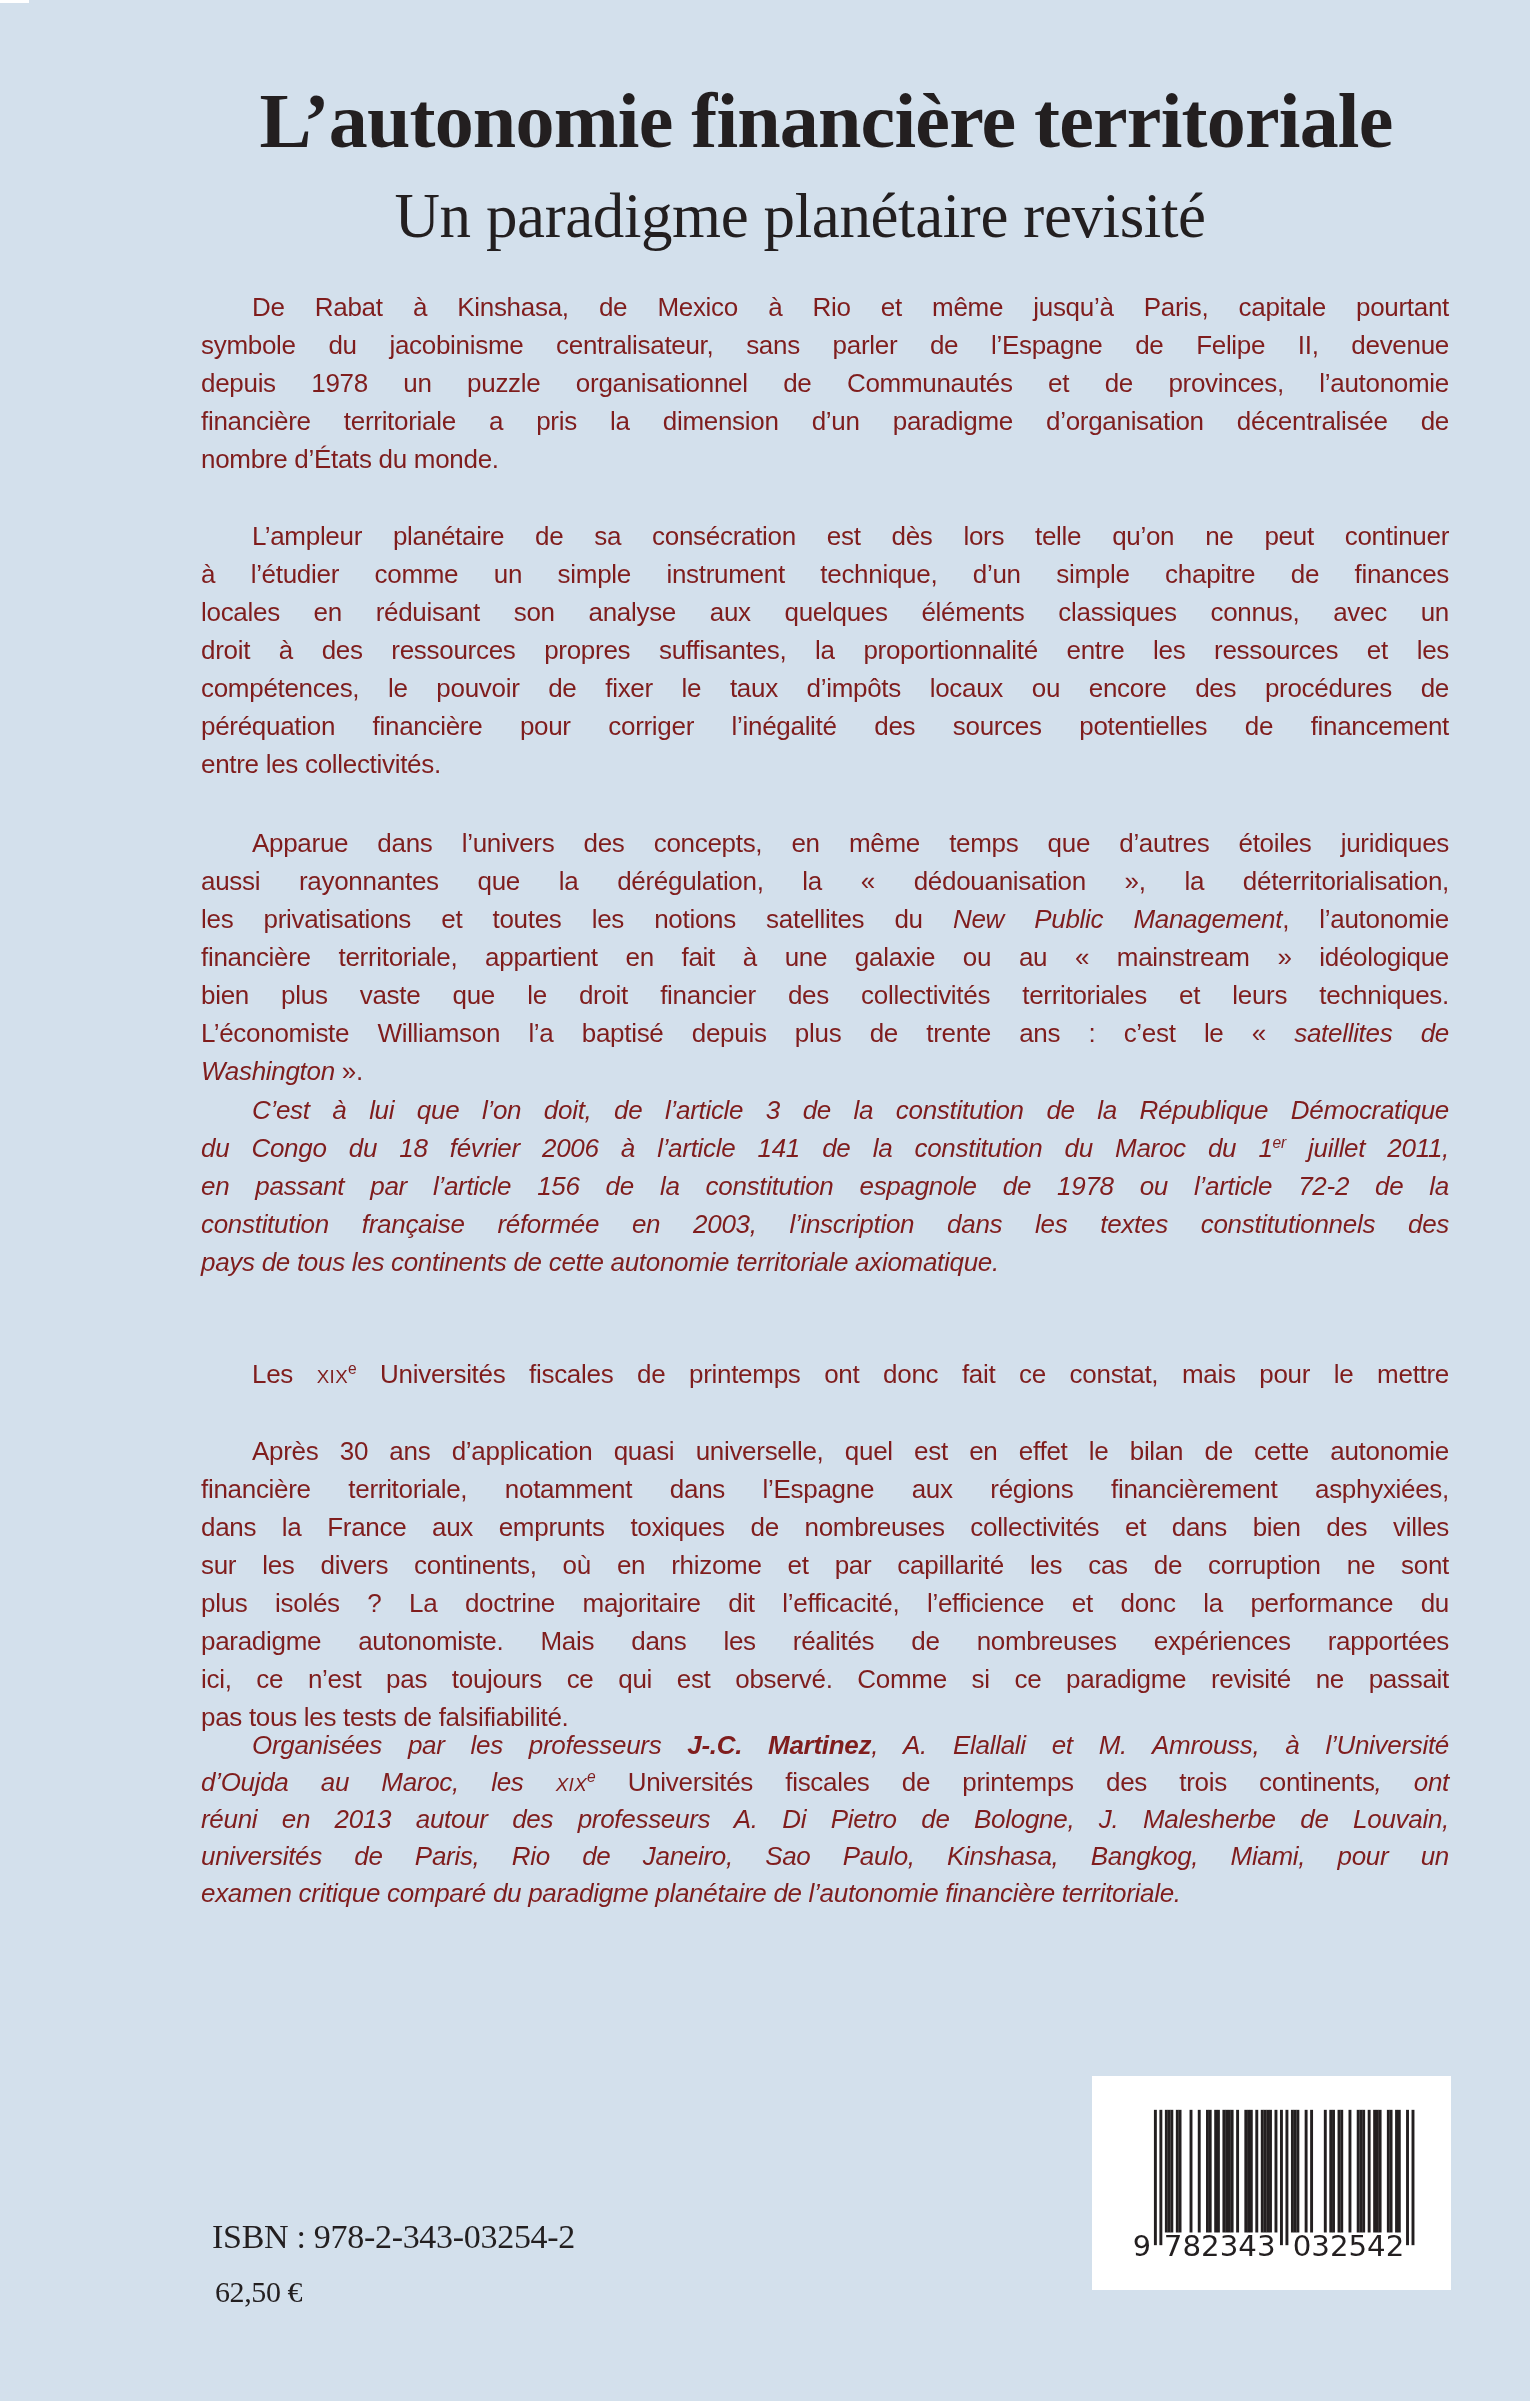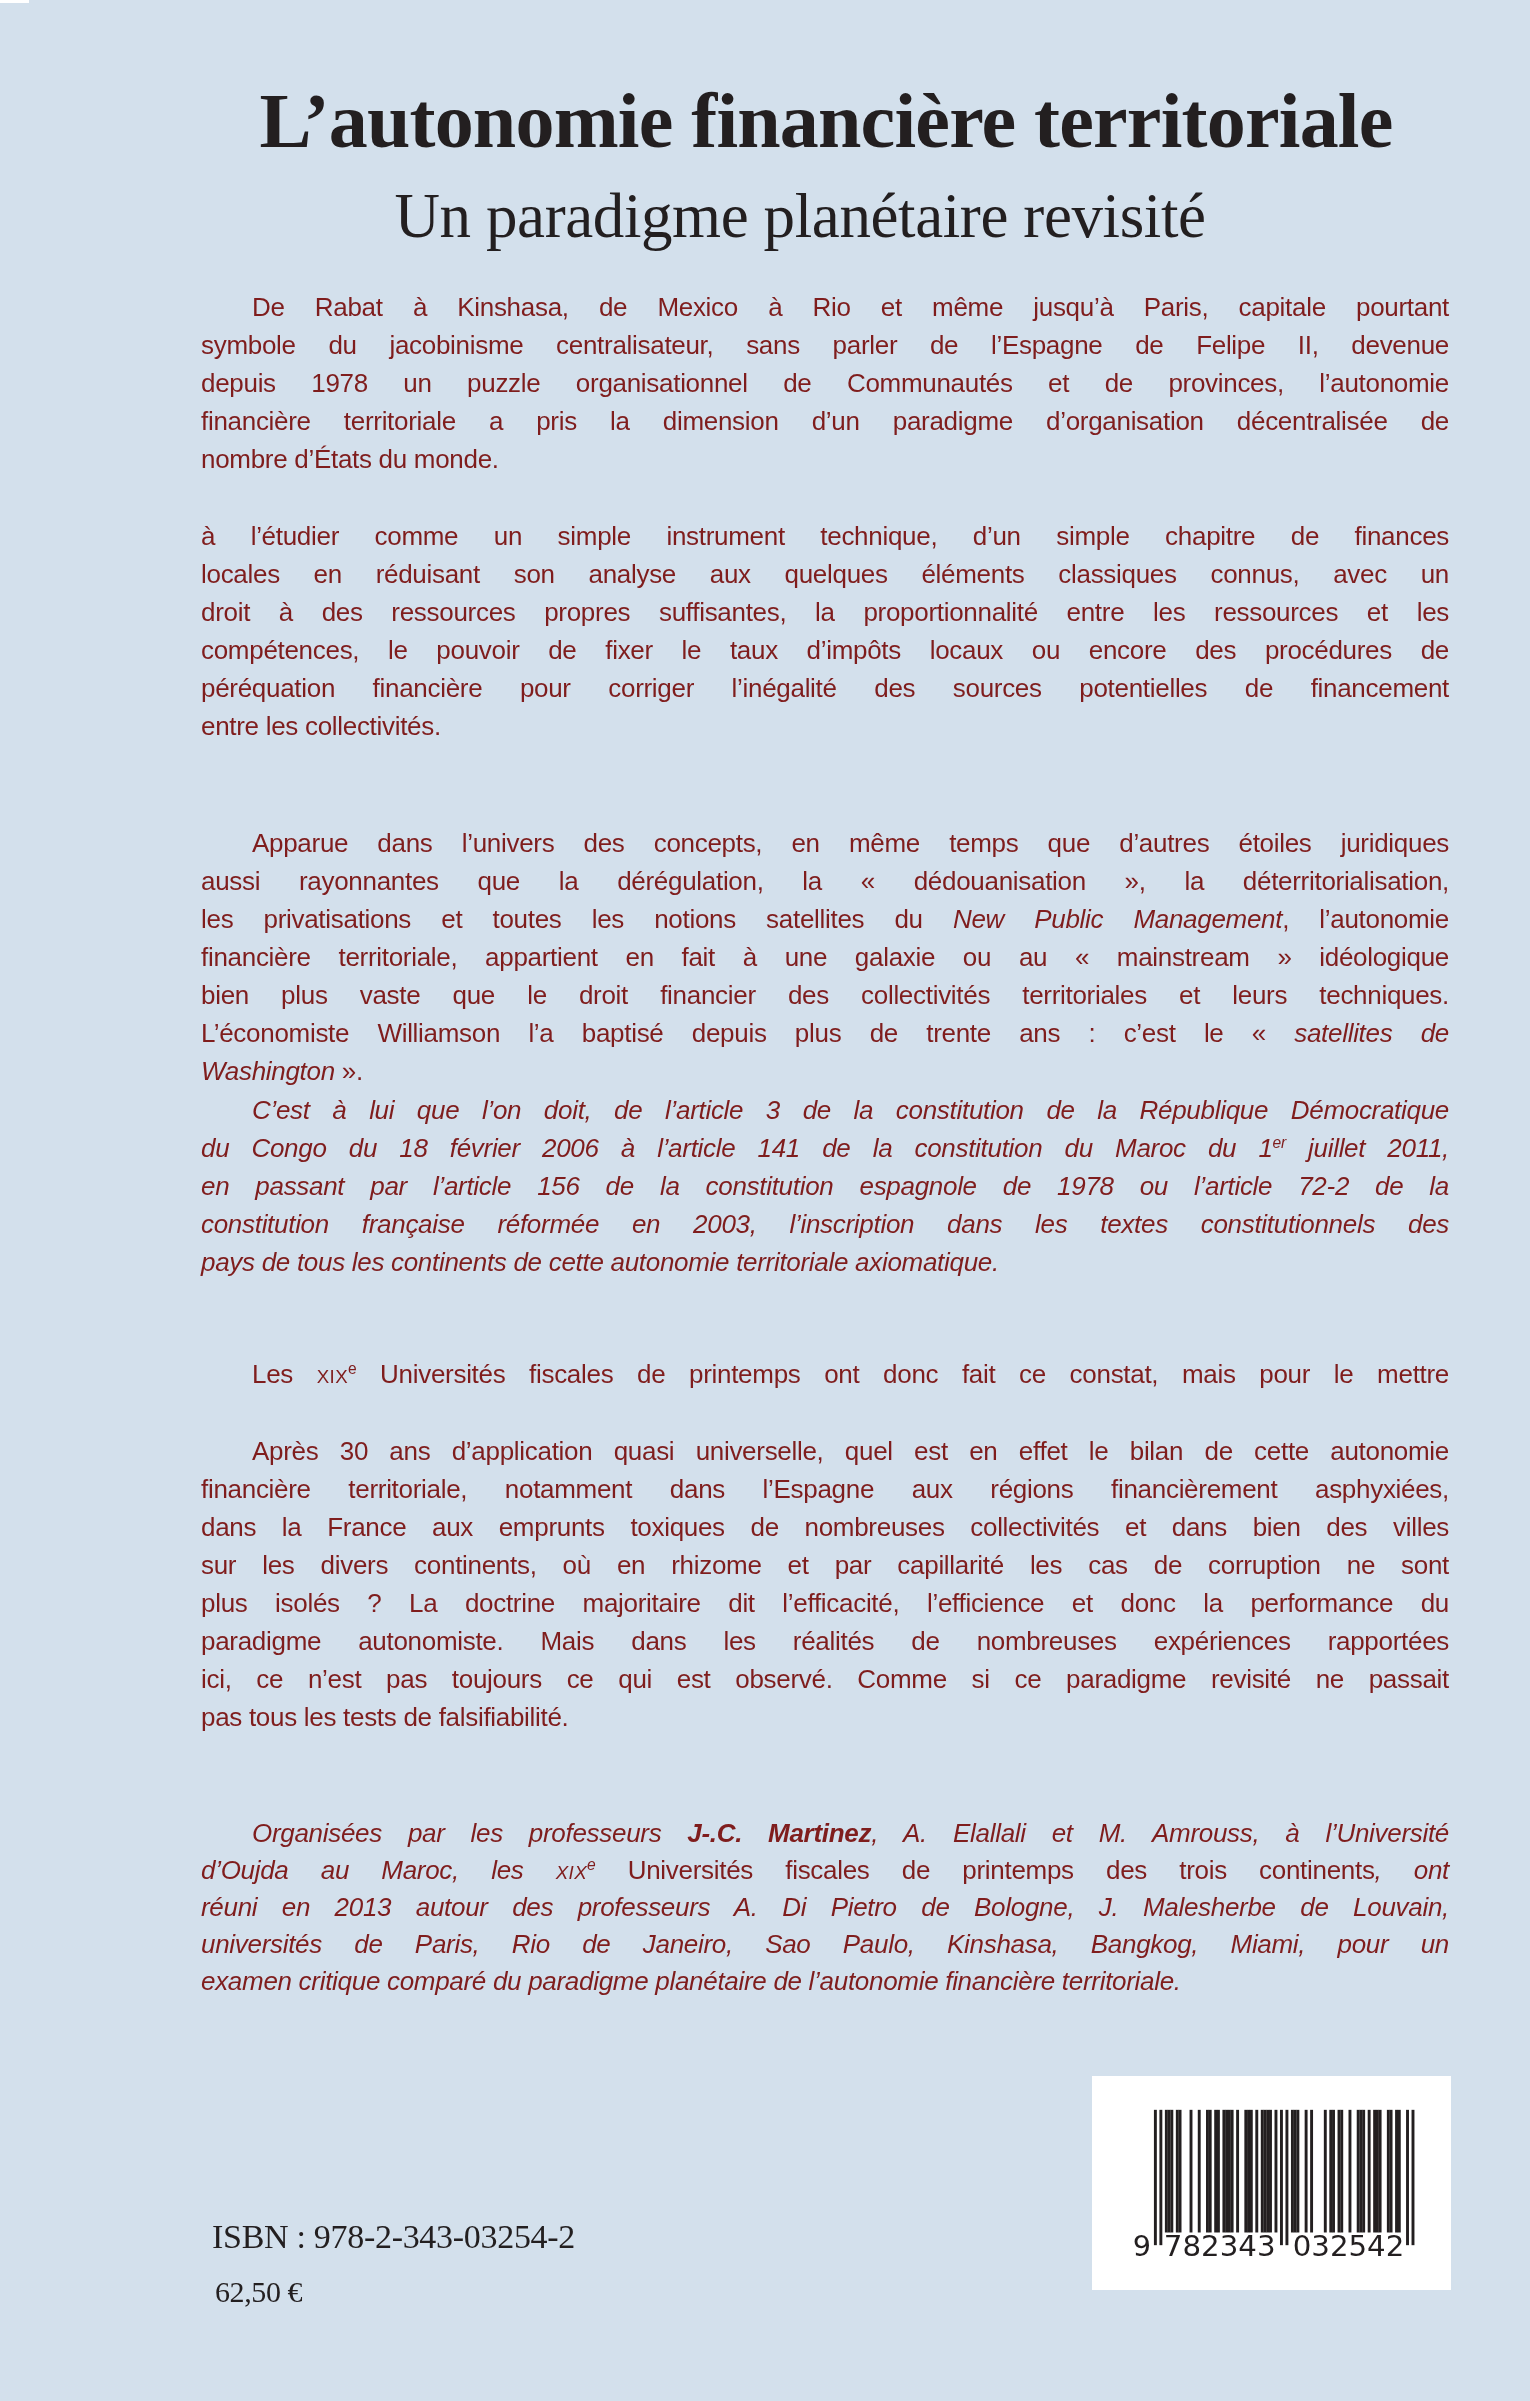--- a/index.html
+++ b/index.html
@@ -71,20 +71,21 @@
 
 <div id="body-text">
     <div class="para" style="top: 288px;">
       <span class="line indent"><span>De Rabat à Kinshasa, de Mexico à Rio et même jusqu’à Paris, capitale pourtant</span></span>
       <span class="line"><span>symbole du jacobinisme centralisateur, sans parler de l’Espagne de Felipe II, devenue</span></span>
       <span class="line"><span>depuis 1978 un puzzle organisationnel de Communautés et de provinces, l’autonomie</span></span>
       <span class="line"><span>financière territoriale a pris la dimension d’un paradigme d’organisation décentralisée de</span></span>
       <span class="line last"><span>nombre d’États du monde.</span></span>
     </div>
     <div class="para" style="top: 517px;">
+      <span class="line indent"><span>L’ampleur planétaire de sa consécration est dès lors telle qu’on ne peut continuer</span></span>
       <span class="line"><span>à l’étudier comme un simple instrument technique, d’un simple chapitre de finances</span></span>
       <span class="line"><span>locales en réduisant son analyse aux quelques éléments classiques connus, avec un</span></span>
       <span class="line"><span>droit à des ressources propres suffisantes, la proportionnalité entre les ressources et les</span></span>
       <span class="line"><span>compétences, le pouvoir de fixer le taux d’impôts locaux ou encore des procédures de</span></span>
       <span class="line"><span>péréquation financière pour corriger l’inégalité des sources potentielles de financement</span></span>
       <span class="line last"><span>entre les collectivités.</span></span>
     </div>
     <div class="para" style="top: 824px;">
       <span class="line indent"><span>Apparue dans l’univers des concepts, en même temps que d’autres étoiles juridiques</span></span>
       <span class="line"><span>aussi rayonnantes que la dérégulation, la « dédouanisation », la déterritorialisation,</span></span>
@@ -107,21 +108,21 @@
     <div class="para" style="top: 1432px;">
       <span class="line indent"><span>Après 30 ans d’application quasi universelle, quel est en effet le bilan de cette autonomie</span></span>
       <span class="line"><span>financière territoriale, notamment dans l’Espagne aux régions financièrement asphyxiées,</span></span>
       <span class="line"><span>dans la France aux emprunts toxiques de nombreuses collectivités et dans bien des villes</span></span>
       <span class="line"><span>sur les divers continents, où en rhizome et par capillarité les cas de corruption ne sont</span></span>
       <span class="line"><span>plus isolés ? La doctrine majoritaire dit l’efficacité, l’efficience et donc la performance du</span></span>
       <span class="line"><span>paradigme autonomiste. Mais dans les réalités de nombreuses expériences rapportées</span></span>
       <span class="line"><span>ici, ce n’est pas toujours ce qui est observé. Comme si ce paradigme revisité ne passait</span></span>
       <span class="line last"><span>pas tous les tests de falsifiabilité.</span></span>
     </div>
-    <div class="para italic" style="top: 1815px;">
+    <div class="para italic" style="top: 1727px;">
       <span class="line indent"><span>Organisées par les professeurs </span><span class="seg-bold">J-.C. Martinez</span><span>, A. Elallali et M. Amrouss, à l’Université</span></span>
       <span class="line"><span>d’Oujda au Maroc, les </span><span class="seg-smallcaps">XIX</span><span class="seg-sup">e</span><span class="seg-normal"> Universités fiscales de printemps des trois continents</span><span>, ont</span></span>
       <span class="line"><span>réuni en 2013 autour des professeurs A. Di Pietro de Bologne, J. Malesherbe de Louvain,</span></span>
       <span class="line"><span>universités de Paris, Rio de Janeiro, Sao Paulo, Kinshasa, Bangkog, Miami, pour un</span></span>
       <span class="line last"><span>examen critique comparé du paradigme planétaire de l’autonomie financière territoriale.</span></span>
     </div>
   </div>
 
 <p class="isbn">ISBN : 978-2-343-03254-2</p>
 <p class="price">62,50 €</p>

